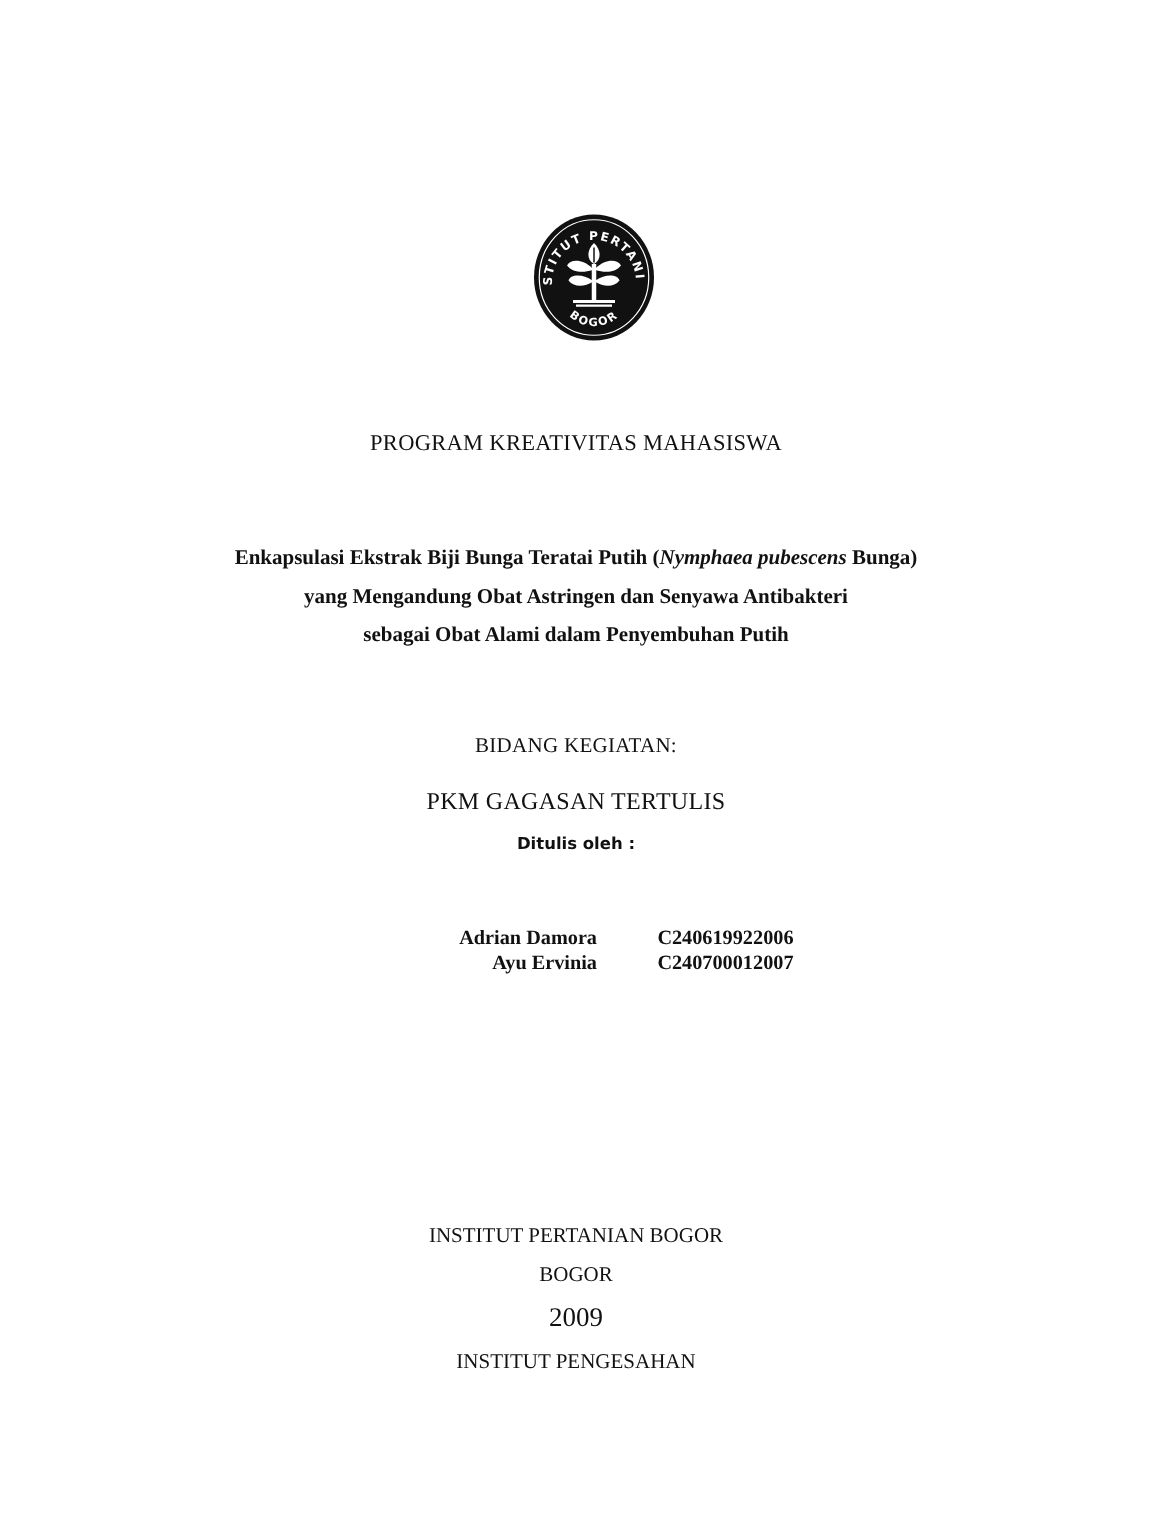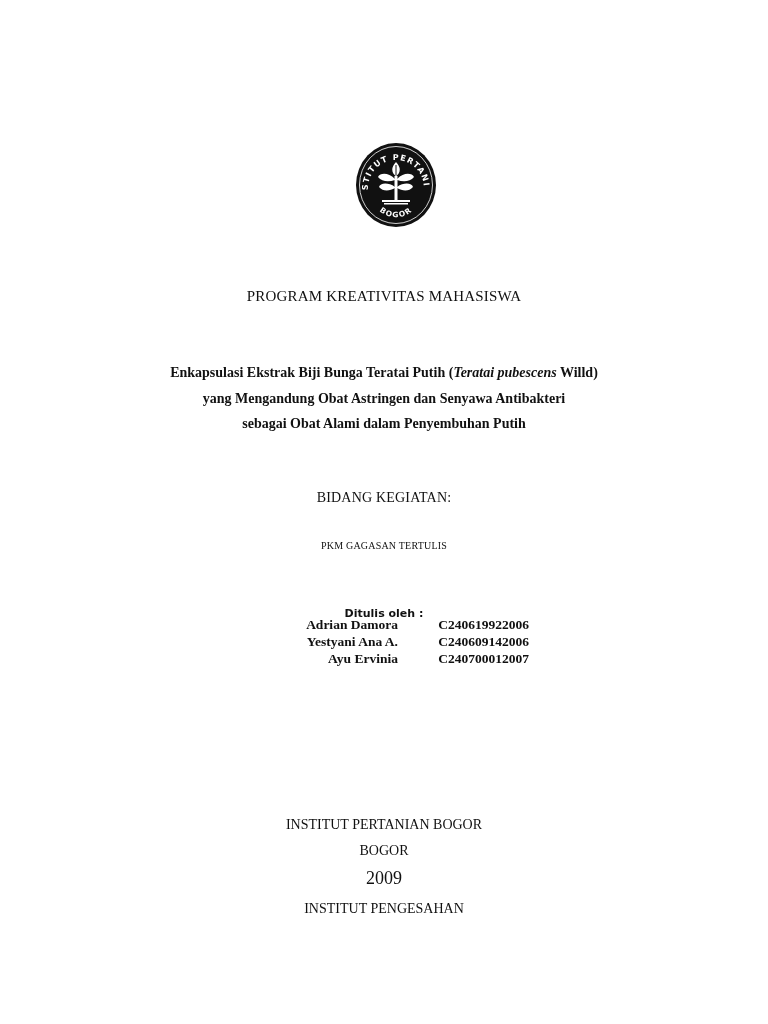--- a/index.html
+++ b/index.html
@@ -43,39 +43,34 @@
     <path d="M40 45 C33 40 25 41 24 45 C28 50 35 49 40 46 Z" fill="#fff"></path>
     <path d="M42 45 C49 40 57 41 58 45 C54 50 47 49 42 46 Z" fill="#fff"></path>
     <rect x="39.5" y="34" width="3" height="24" fill="#fff"></rect>
     <rect x="27" y="58" width="28" height="2" fill="#fff"></rect>
     <rect x="29" y="61" width="24" height="1.5" fill="#fff"></rect>
   </svg>
 </div>
 
 <div class="center heading" style="top:288px;">PROGRAM KREATIVITAS MAHASISWA</div>
 
-<div class="center title-line" style="top:365px;"><span>Enkapsulasi Ekstrak Biji Bunga Teratai Putih (</span><i>Teratai pubescens</i><span> Willd)</span></div>
+<div class="center title-line" style="top:365px;"><span>Enkapsulasi Ekstrak Biji Bunga Teratai Putih (</span><i>Nymphaea pubescens</i><span> Bunga)</span></div>
 <div class="center title-line" style="top:391px;">yang Mengandung Obat Astringen dan Senyawa Antibakteri</div>
 <div class="center title-line" style="top:416px;">sebagai Obat Alami dalam Penyembuhan Putih</div>
 
 <div class="center heading bold" style="top:490px; font-size:14px;">BIDANG KEGIATAN:</div>
-<div class="center heading bold" style="top:540px; font-size:10px;">PKM GAGASAN TERTULIS</div>
+<div class="center heading bold" style="top:526px; font-size:16px;">PKM GAGASAN TERTULIS</div>
 
-<div class="center authors-label" style="top:607px;">Ditulis oleh :</div>
+<div class="center authors-label" style="top:556px;">Ditulis oleh :</div>
 
 <table class="authors">
   <tbody>
       <tr>
     <td class="c1">Adrian Damora</td>
     <td class="c2">C24061992</td>
-    <td>2006</td>
-  </tr>
-  <tr>
-    <td class="c1">Yestyani Ana A.</td>
-    <td class="c2">C24060914</td>
     <td>2006</td>
   </tr>
   <tr>
     <td class="c1">Ayu Ervinia</td>
     <td class="c2">C24070001</td>
     <td>2007</td>
   </tr>
 </tbody>
   </table>
 

